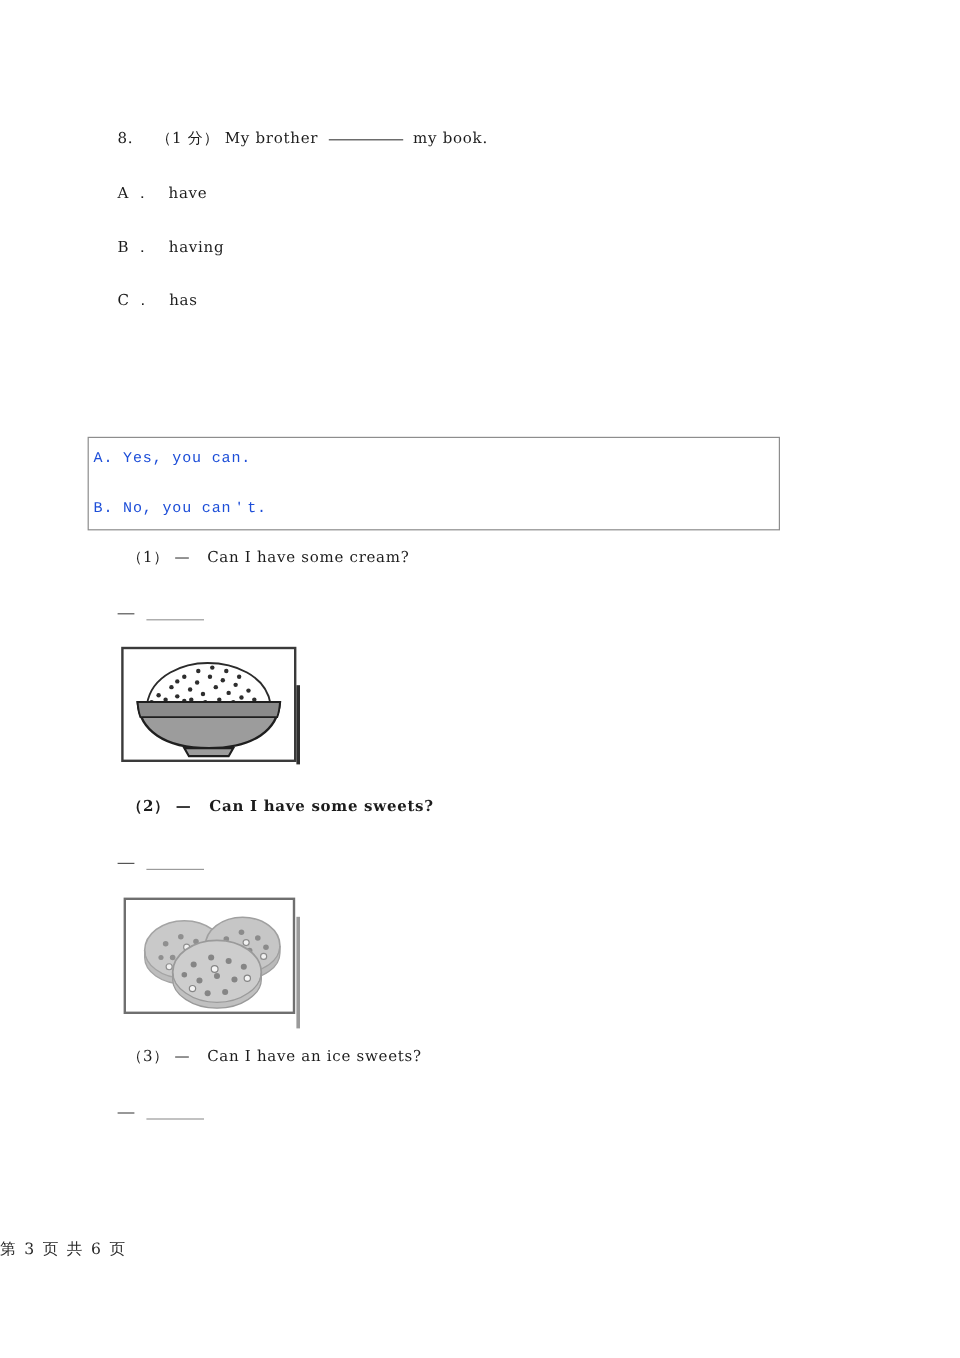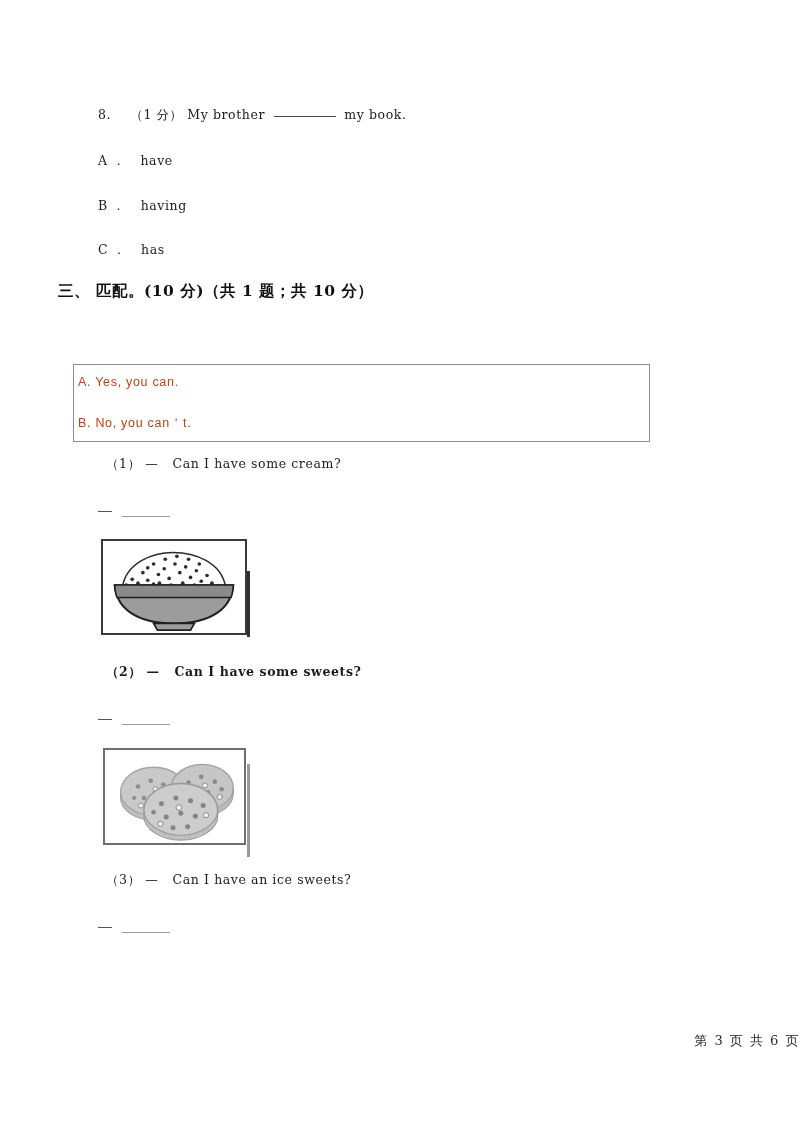--- a/index.html
+++ b/index.html
@@ -70,24 +70,24 @@
     top: 364px;
     width: 577px;
     height: 78px;
     border: 1px solid #8d8d8d;
     box-sizing: border-box;
     background: #fff;
   }
   .answer-box .ab-line {
     position: absolute;
     left: 4px;
-    font-family: Liberation Sans, sans-serif;
+    font-family: Liberation Mono, monospace;
     font-size: 12.5px;
     letter-spacing: 0.7px;
-    color: #c2410c;
+    color: #1d4ed8;
     white-space: nowrap;
   }
   .ab-line.l1 { top: 10px; }
   .ab-line.l2 { top: 50px; }
 
   
   .ans-row {
     position: absolute;
     font-family: "DejaVu Serif", "Liberation Serif", serif;
     font-size: 12.5px;
@@ -155,21 +155,21 @@
   }
 
   .pic-frame svg { display: block; width: 100%; height: 100%; }
 
   
   .footer {
     position: absolute;
     left: 0;
     top: 1032px;
     width: 800px;
-    text-align: right;
+    text-align: left;
     font-family: "DejaVu Serif", "Liberation Serif", serif;
     font-size: 13px;
     letter-spacing: 1.5px;
     color: #2a2a2a;
   }
 </style>
 </head>
 <body>
 
 <div class="page">
@@ -194,21 +194,20 @@
     <span style="display:inline-block;width:6px;"></span>
     <span>having</span>
   </div>
 
   <div class="opt-line" style="left:98px; top:242px;">
     <span>C ．</span>
     <span style="display:inline-block;width:6px;"></span>
     <span>has</span>
   </div>
 
-  <div class="section-head">三、 匹配。(10 分)（共 1 题；共 10 分）</div>
 
 
   <div class="answer-box">
     <div class="ab-line l1">A. Yes, you can.</div>
     <div class="ab-line l2">B. No, you can＇t.</div>
   </div>
 
   <div class="q-line" style="left:106px; top:456px;">
     <span>（1）</span>
     <span>—</span>

